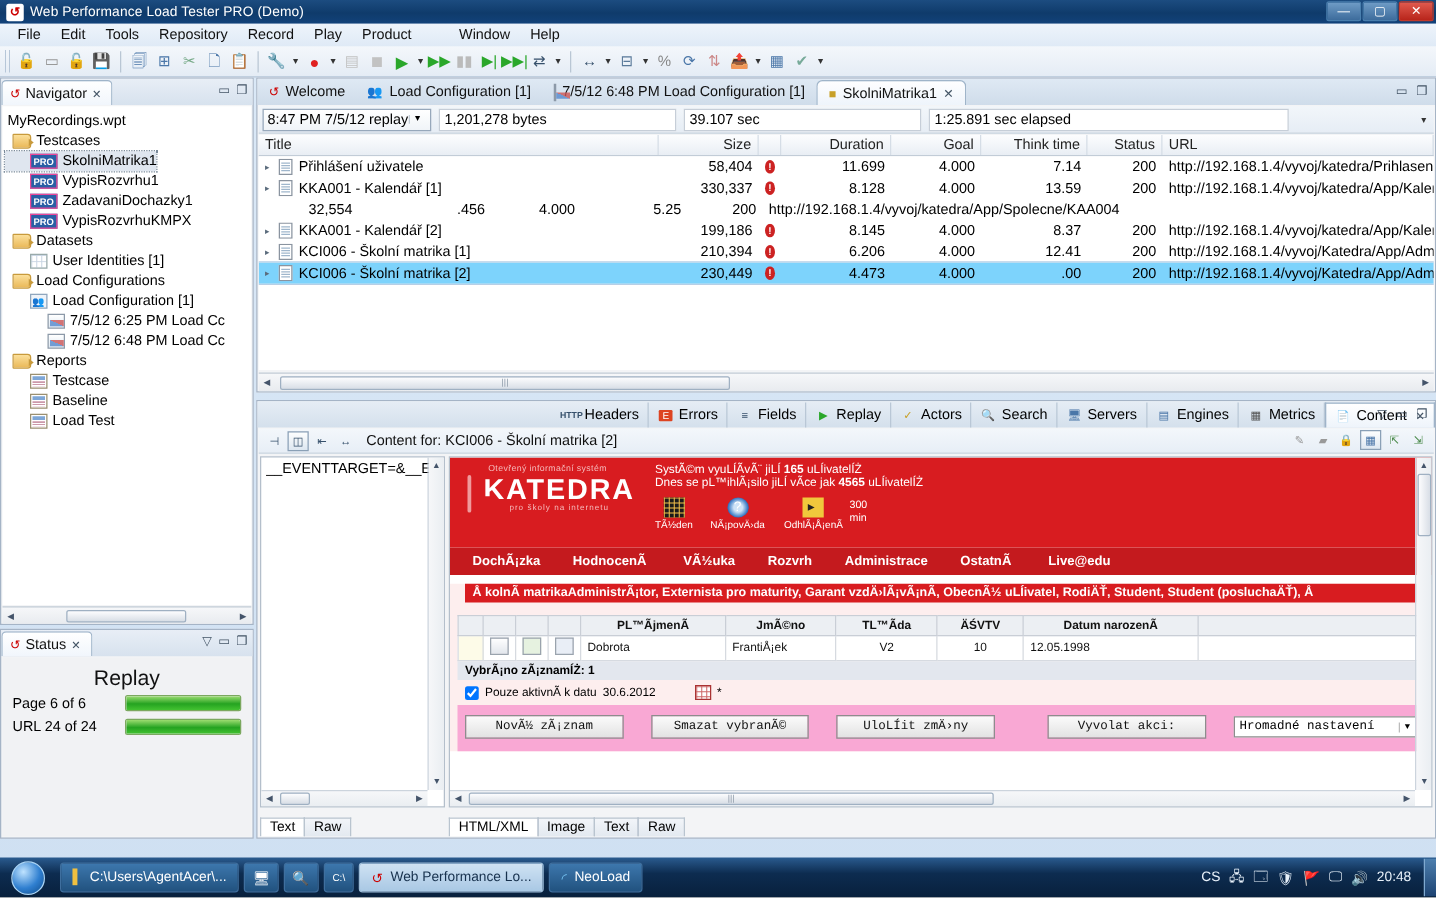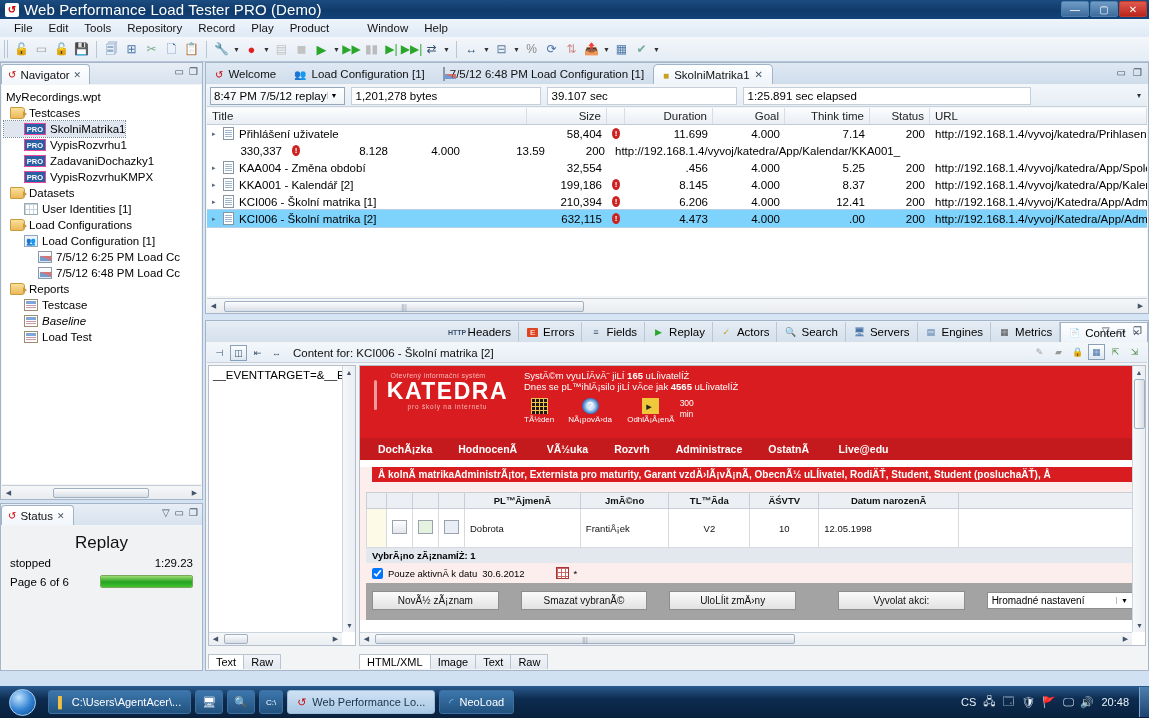--- a/index.html
+++ b/index.html
@@ -22,21 +22,21 @@
     position: absolute; left:0; top:0; width:1149px; height:19px;
     background: linear-gradient(#1c4c80, #0f3b6b 55%, #12427a);
     display:flex; align-items:center;
   }
   .titlebar .tb-icon {
     width:14px; height:14px; margin-left:5px; margin-right:5px;
     background:#fff; border-radius:2px;
     display:flex;align-items:center;justify-content:center;
     color:#c00; font-size:10px; font-weight:bold;
   }
-  .titlebar .tb-text { color:#fff; font-size:15px; letter-spacing:.1px; }
+  .titlebar .tb-text { color:#fff; font-size:11px; letter-spacing:.1px; }
   .tb-buttons { position:absolute; right:2px; top:1px; display:flex; gap:1px; }
   .tb-btn {
     width:28px; height:16px; border:1px solid #4a7fae;
     background:linear-gradient(#6f9cc6,#3d6c9c);
     color:#fff; font-size:10px; display:flex;align-items:center;justify-content:center;
     border-radius:2px;
   }
   .tb-btn.close { background:linear-gradient(#e05a4e,#b8251b); border-color:#c0392b; }
 
   
@@ -226,26 +226,26 @@
   .kat-ibox { text-align:center; color:#fff; font-size:8px; }
   .kat-iglyph { width:17px;height:16px;margin:0 auto 1px auto; }
   .kat-nav { background:#c41a1e; height:22px; display:flex; align-items:center; padding-left:18px; gap:26px; }
   .kat-nav span { color:#fff; font-size:10.5px; font-weight:bold; }
   .kat-banner { background:#d81c20; color:#fff; font-size:10px; font-weight:bold;
                 padding:2px 6px; margin:7px 6px 0 6px; white-space:nowrap; overflow:hidden; }
   .kat-page { background:#fdeeee; padding:0 6px; }
   .kat-table { width:100%; border-collapse:collapse; margin-top:10px; background:#fff; font-size:10px; }
   .kat-table th { background:#eceff3; border:1px solid #c9ced6; font-size:9.5px; padding:2px 5px;
                   font-weight:bold; color:#111; }
-  .kat-table td { border:1px solid #d6dae0; padding:11px 5px; font-size:9.5px; color:#111; }
+  .kat-table td { border:1px solid #d6dae0; padding:1px 5px; font-size:9.5px; color:#111; }
   .kt-icon { width:15px;height:14px;border:1px solid #9aa3ad;background:linear-gradient(#fefefe,#e2e6ec);
              display:inline-block; }
   .kat-sum { background:#e3e7ee; font-size:9.5px; font-weight:bold; padding:2px 6px; margin-top:0; }
   .kat-chk { background:#fdeeee; font-size:9.5px; padding:4px 6px; display:flex; align-items:center; gap:5px; }
-  .kat-btnrow { background:#a3a3a3; padding:8px 6px 10px 6px; display:flex; align-items:center; gap:22px; }
+  .kat-btnrow { background:#f9a8d4; padding:8px 6px 10px 6px; display:flex; align-items:center; gap:22px;font-family:Liberation Mono, monospace; }
   .kbtn { border:1px solid #8d8d8d; background:linear-gradient(#fbfbfb,#e2e2e2);
           font-size:10px; padding:3px 0; width:130px; text-align:center; color:#111; }
   .ksel { border:1px solid #8d8d8d; background:#fff; font-size:10px; padding:2px 4px;
           width:150px; display:flex; align-items:center; }
   .ksel .ka { margin-left:auto; font-size:7px; border-left:1px solid #bbb; padding-left:4px; }
 
   .btabs2 { position:absolute; left:153px; bottom:1px; height:17px; display:flex; align-items:flex-end; }
   .btabs2 .t { font-size:11px; padding:1px 7px; border:1px solid #b9c4cf; border-bottom:none;
                background:linear-gradient(#f2f5f9,#e3e9f0); margin-right:-1px; }
   .btabs2 .t.active { background:#fff; }
@@ -400,21 +400,21 @@
             <span>7/5/12 6:48 PM Load Cc</span>
           </div>
           <div class="trow" style="padding-left: 6px;">
             <span class="folder"></span>
             <span>Reports</span>
           </div>
           <div class="trow" style="padding-left: 20px;">
             <span class="ic-rep"></span>
             <span>Testcase</span>
           </div>
-          <div class="trow" style="padding-left: 20px; font-style: italic;">
+          <div class="trow" style="padding-left: 20px;">
             <span class="ic-rep"></span>
             <span>Baseline</span>
           </div>
           <div class="trow" style="padding-left: 20px;">
             <span class="ic-rep"></span>
             <span>Load Test</span>
           </div>
         </div>
     </div>
     <div class="nav-hscroll">
@@ -433,25 +433,27 @@
       </div>
       <div class="ptab-ctl">
         <span>▽</span>
         <span>▭</span>
         <span>❐</span>
       </div>
     </div>
     <div class="status-body">
       <div class="replay-title">Replay</div>
       <div class="srow">
-        <span class="lbl">stopped</span>
-        <span class="rt">1:29.23</span>
+        <span class="lbl">Page 6 of 6</span>
+        <span class="pbar">
+            <i style="width:100%"></i>
+          </span>
       </div>
       <div class="srow">
-        <span class="lbl">Page 6 of 6</span>
+        <span class="lbl">URL 24 of 24</span>
         <span class="pbar">
             <i style="width:100%"></i>
           </span>
       </div>
     </div>
   </div>
 
   <div class="panel" id="editor">
     <div class="etab-row" id="editor-tabs">
         <div class="etab">
@@ -522,48 +524,48 @@
             <span>7.14</span>
           </div>
           <div class="c-status">
             <span>200</span>
           </div>
           <div class="c-url">
             <span>http://192.168.1.4/vyvoj/katedra/Prihlaseni.aspx</span>
           </div>
         </div>
         <div class="trw">
-          <div class="c-size">
-            <span>330,337</span>
-          </div>
-          <div class="c-err">
-            <span class="errdot">!</span>
-          </div>
-          <div class="c-dur">
-            <span>8.128</span>
-          </div>
-          <div class="c-goal">
-            <span>4.000</span>
-          </div>
-          <div class="c-think">
-            <span>13.59</span>
-          </div>
-          <div class="c-status">
-            <span>200</span>
-          </div>
-          <div class="c-url">
-            <span>http://192.168.1.4/vyvoj/katedra/App/Kalendar/KKA001_</span>
-          </div>
-        </div>
-        <div class="trw">
           <div class="c-title">
             <span class="exp">▸</span>
             <span class="docico"></span>
-            <span>KAA004 - Změna období</span>
-          </div>
+            <span>KKA001 - Kalendář [1]</span>
+          </div>
+          <div class="c-size">
+            <span>330,337</span>
+          </div>
+          <div class="c-err">
+            <span class="errdot">!</span>
+          </div>
+          <div class="c-dur">
+            <span>8.128</span>
+          </div>
+          <div class="c-goal">
+            <span>4.000</span>
+          </div>
+          <div class="c-think">
+            <span>13.59</span>
+          </div>
+          <div class="c-status">
+            <span>200</span>
+          </div>
+          <div class="c-url">
+            <span>http://192.168.1.4/vyvoj/katedra/App/Kalendar/KKA001_</span>
+          </div>
+        </div>
+        <div class="trw">
           <div class="c-size">
             <span>32,554</span>
           </div>
           <div class="c-err"></div>
           <div class="c-dur">
             <span>.456</span>
           </div>
           <div class="c-goal">
             <span>4.000</span>
           </div>
@@ -633,21 +635,21 @@
             <span>http://192.168.1.4/vyvoj/Katedra/App/Administrace/KCI</span>
           </div>
         </div>
         <div class="trw sel">
           <div class="c-title">
             <span class="exp">▸</span>
             <span class="docico"></span>
             <span>KCI006 - Školní matrika [2]</span>
           </div>
           <div class="c-size">
-            <span>632,115</span>
+            <span>230,449</span>
           </div>
           <div class="c-err">
             <span class="errdot">!</span>
           </div>
           <div class="c-dur">
             <span>4.473</span>
           </div>
           <div class="c-goal">
             <span>4.000</span>
           </div>

